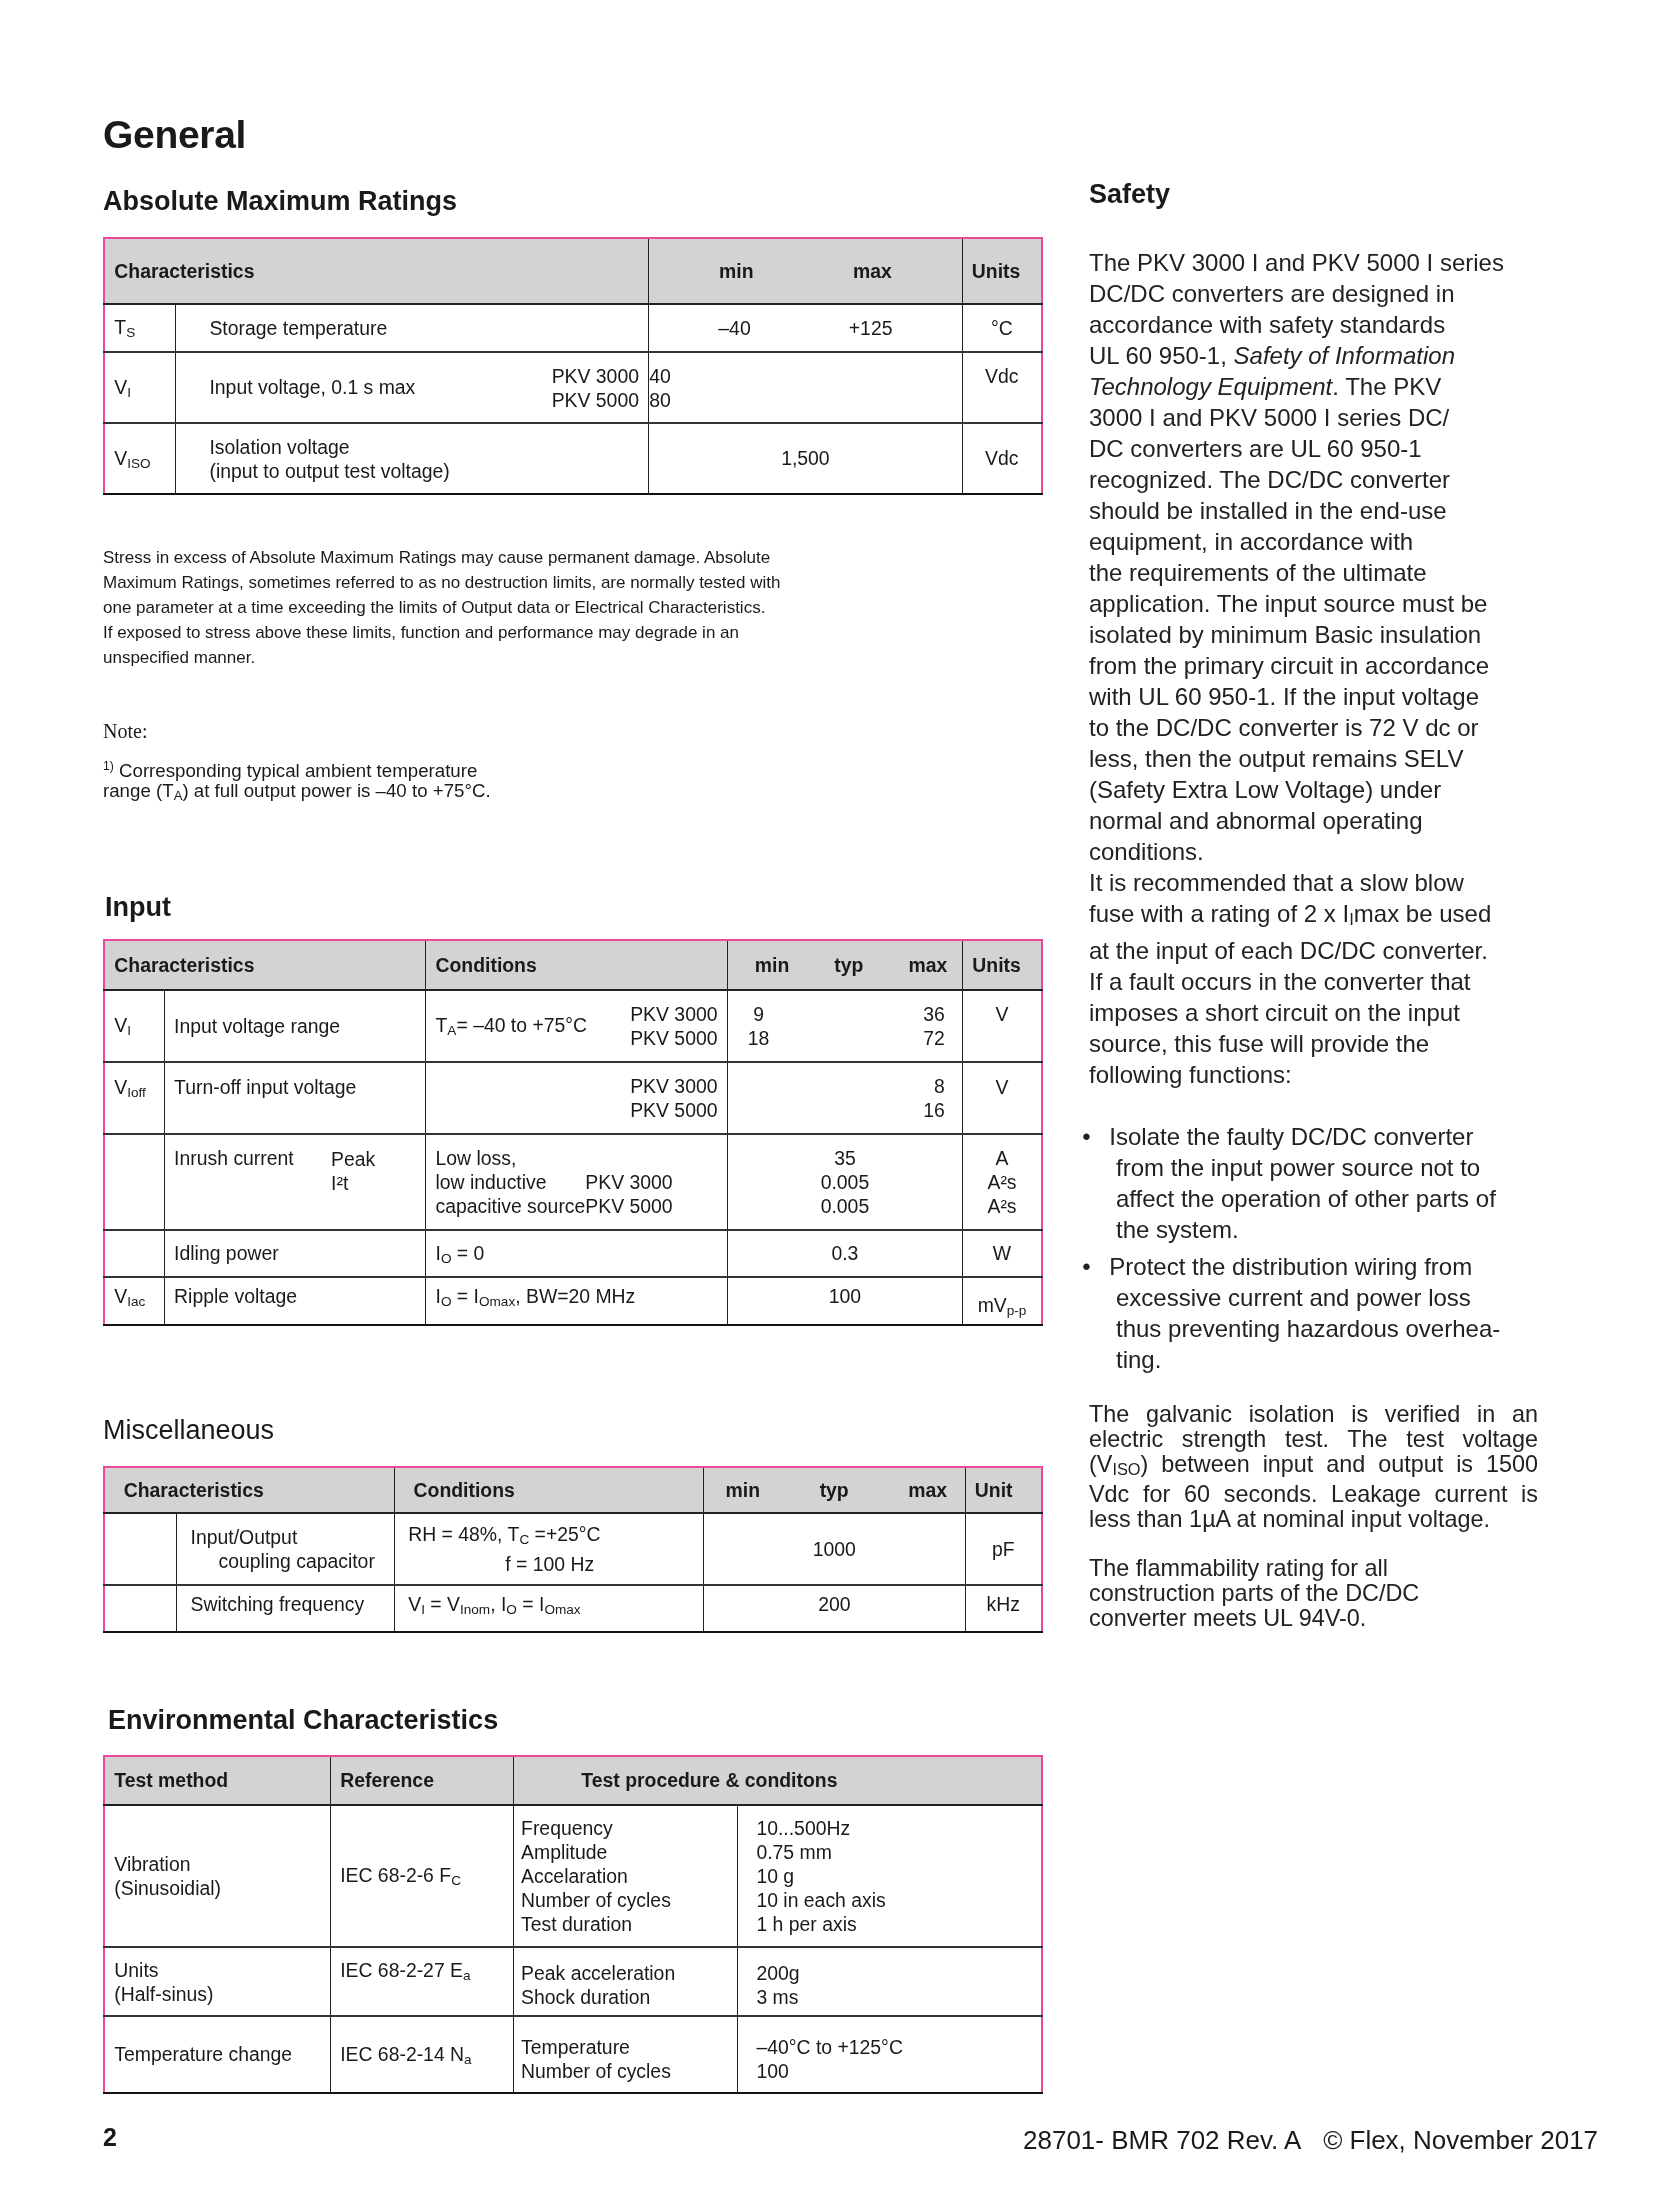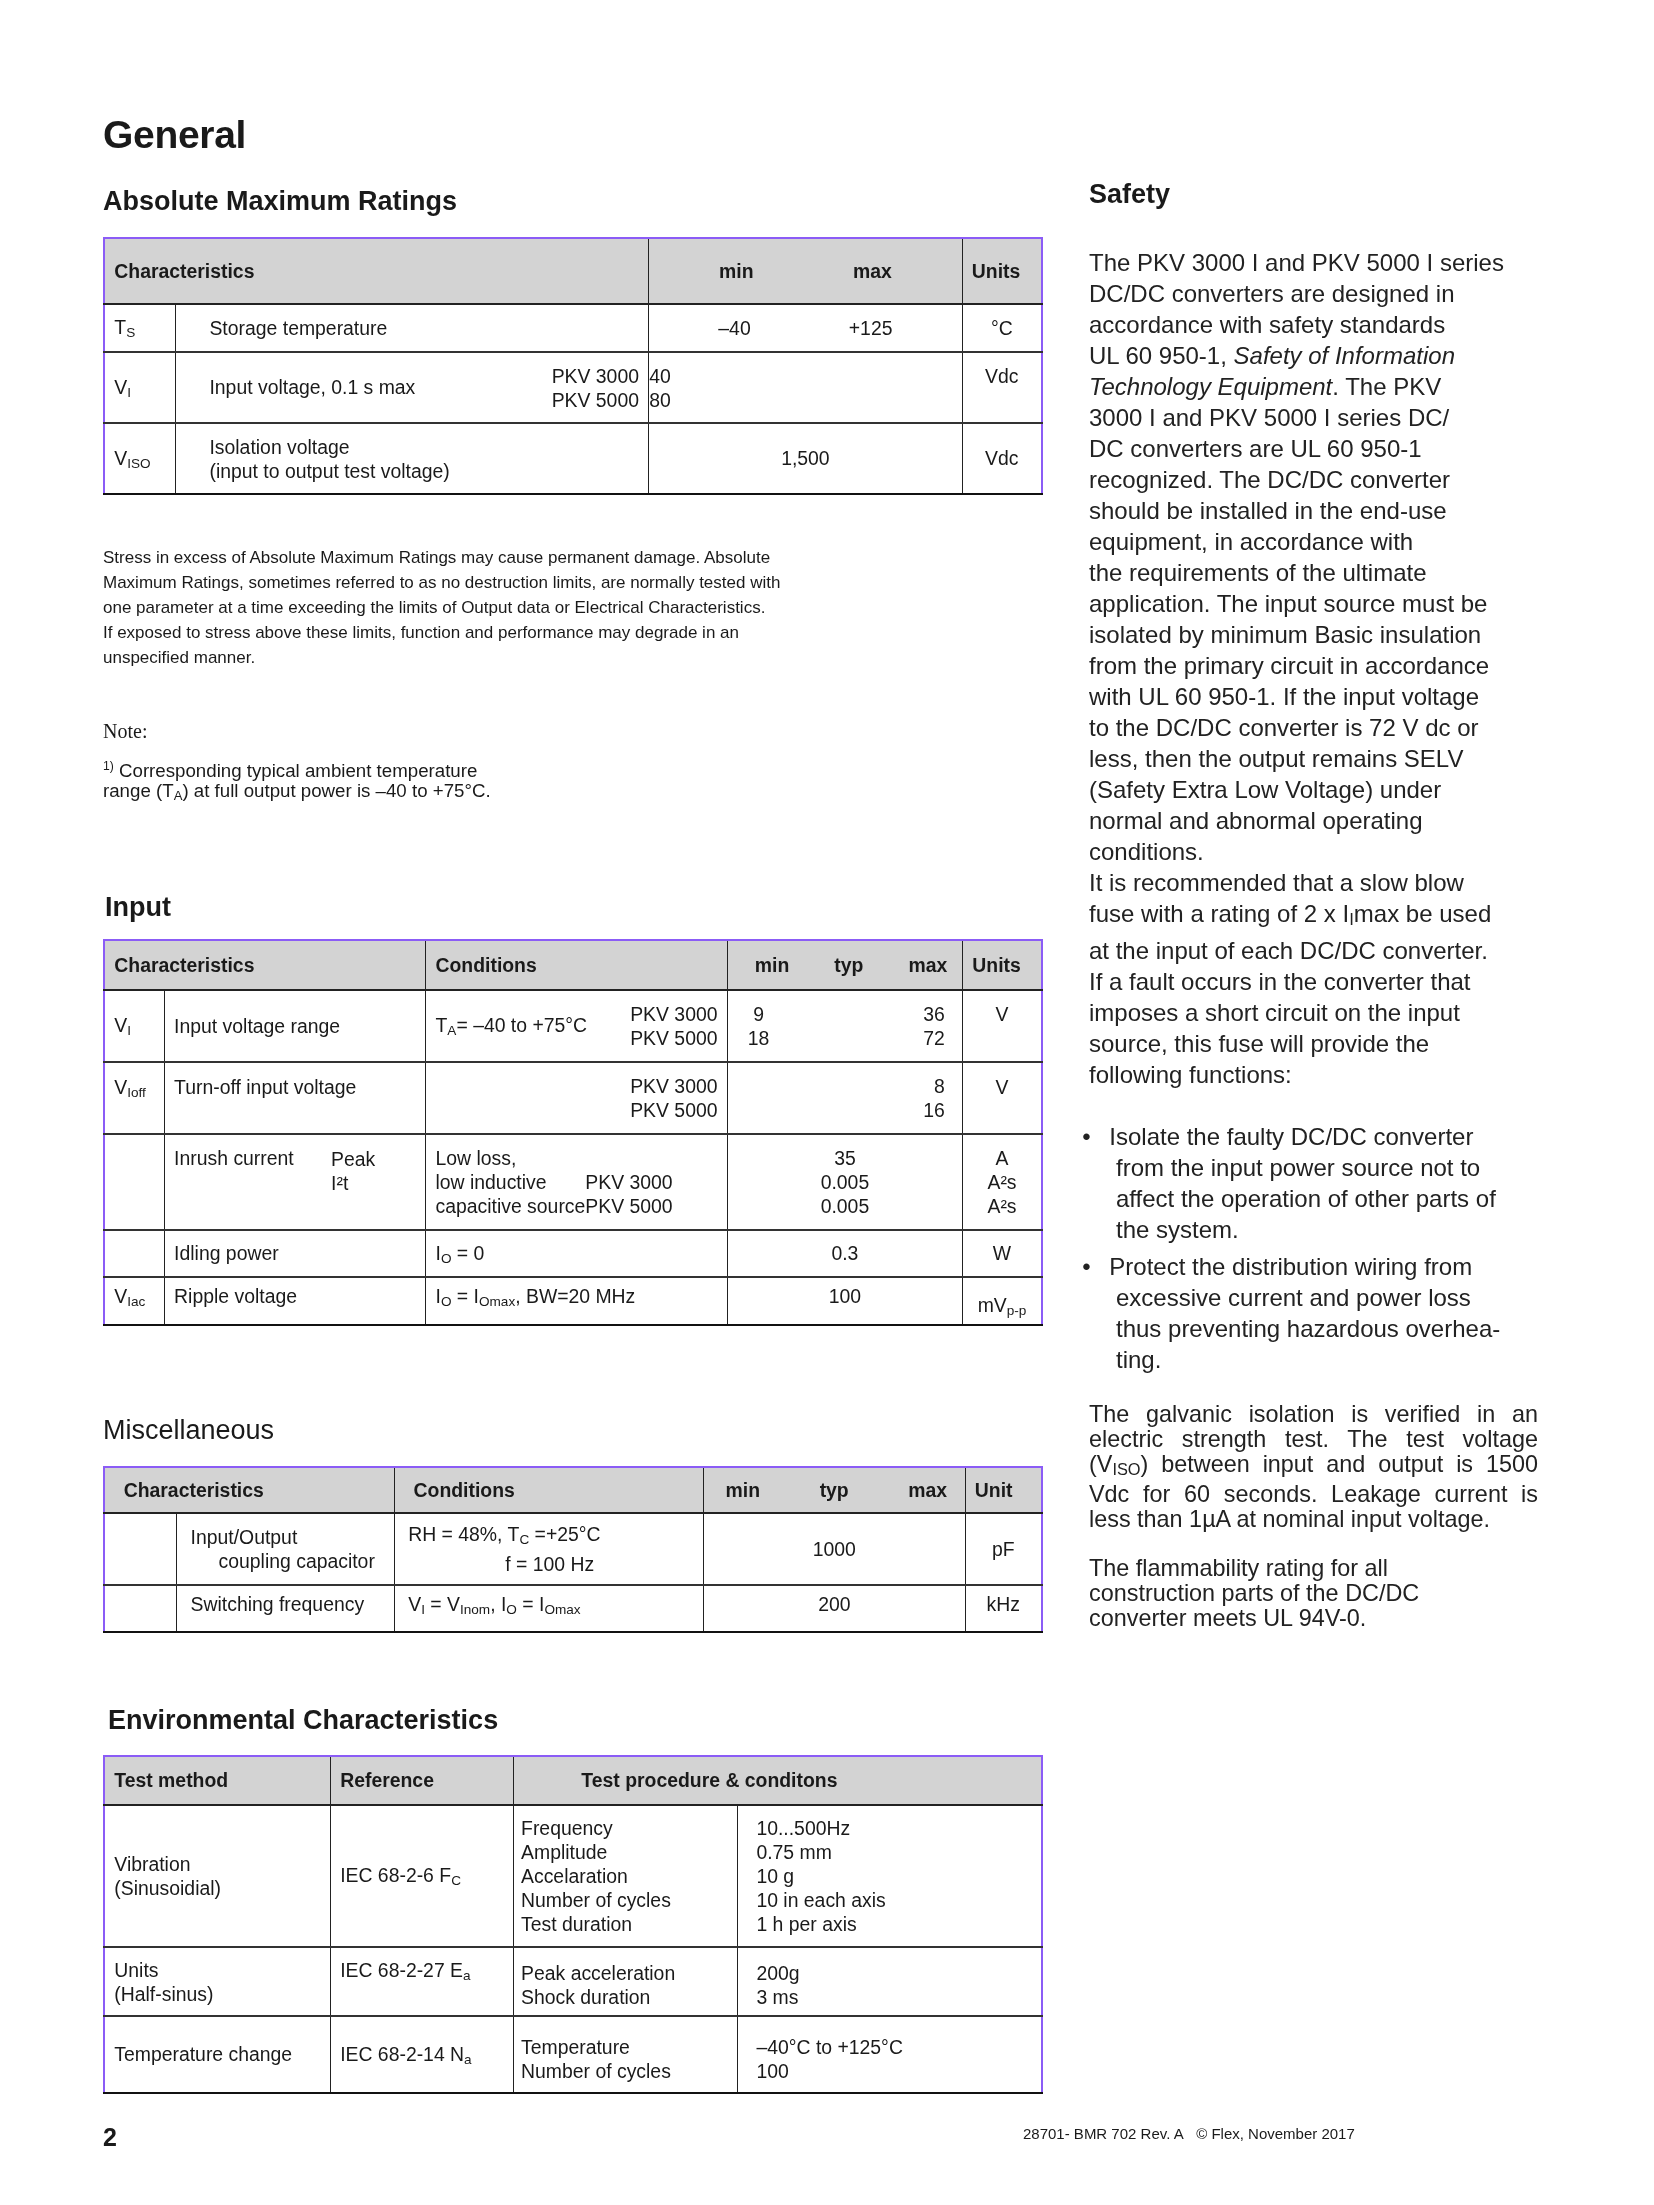--- a/index.html
+++ b/index.html
@@ -9,33 +9,33 @@
   .h1 { font-size: 39px; font-weight: bold; letter-spacing: -0.3px; }
   .h2 { font-size: 27px; font-weight: bold; }
   .h2n { font-size: 27px; font-weight: normal; }
   .body-text { font-size: 17px; line-height: 25px; }
   .small { font-size: 18.7px; line-height: 20px; }
   .note-label { font-family: "Liberation Serif", serif; font-size: 20px; }
   table.spec { position: absolute; border-collapse: collapse; font-size: 19.4px; }
   table.spec td, table.spec th { border: 1.3px solid #222; padding: 0 9.3px; vertical-align: middle; }
   table.spec th { background: #d3d3d3; font-weight: bold; text-align: left; height: 64px; border-bottom: 2.7px solid #222; }
   table.spec tr.row > td { border-top: 2px solid #333; }
-  table.spec { border: 2px solid #8b5cf6; }
+  table.spec { border: 2px solid #ec4899; }
   table.spec tr:last-child td { border-bottom: 2.7px solid #111; }
   .c { text-align: center; }
   .r { text-align: right; }
   sub { font-size: 70%; vertical-align: -2.7px; }
   sup { font-size: 65%; }
   .stack div { line-height: 24px; }
   .right-col { position: absolute; left: 1089px; width: 467px; font-size: 24px; line-height: 31px; color: #222; }
   .right-col p { margin: 0; }
   .bullet { position: relative; padding-left: 27px; text-indent: -6.7px; }
   .bullet .dot { position: absolute; left: 0; top: 0; }
   .justify { text-align: justify; text-align-last: left; font-size: 23.4px; line-height: 25px; }
-  .footer { font-size: 15px; }
+  .footer { font-size: 26px; }
 </style>
 </head>
 <body>
 
 <div class="abs h1" style="left:103px; top:113px;">General</div>
 
 <div class="abs h2" style="left:103px; top:186px;">Absolute Maximum Ratings</div>
 
 <table class="spec" style="left:103px; top:237px; width:940px;">
   <colgroup>

